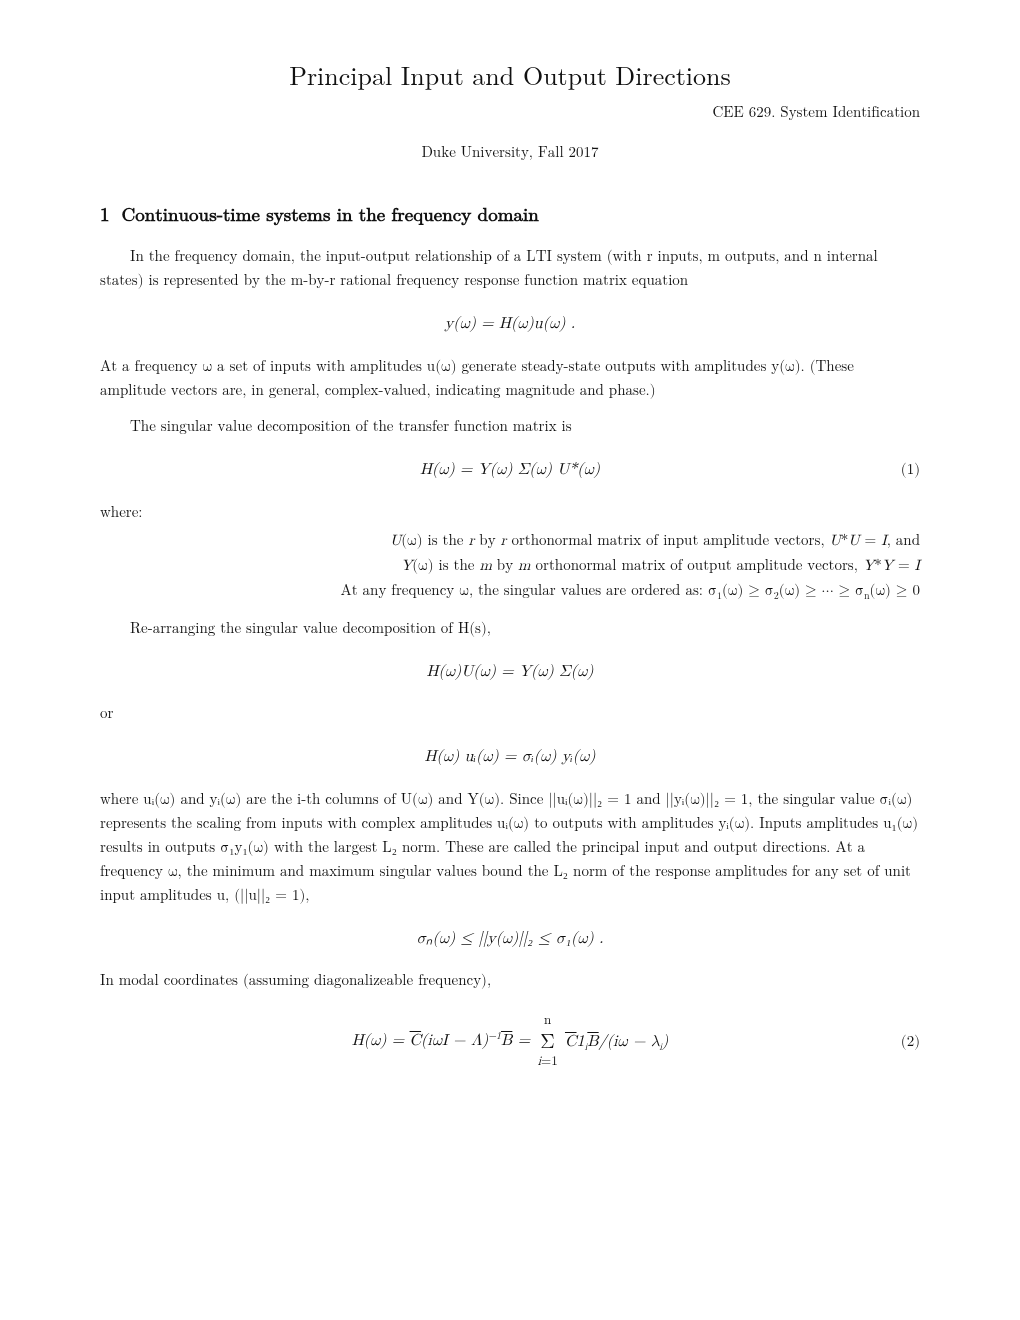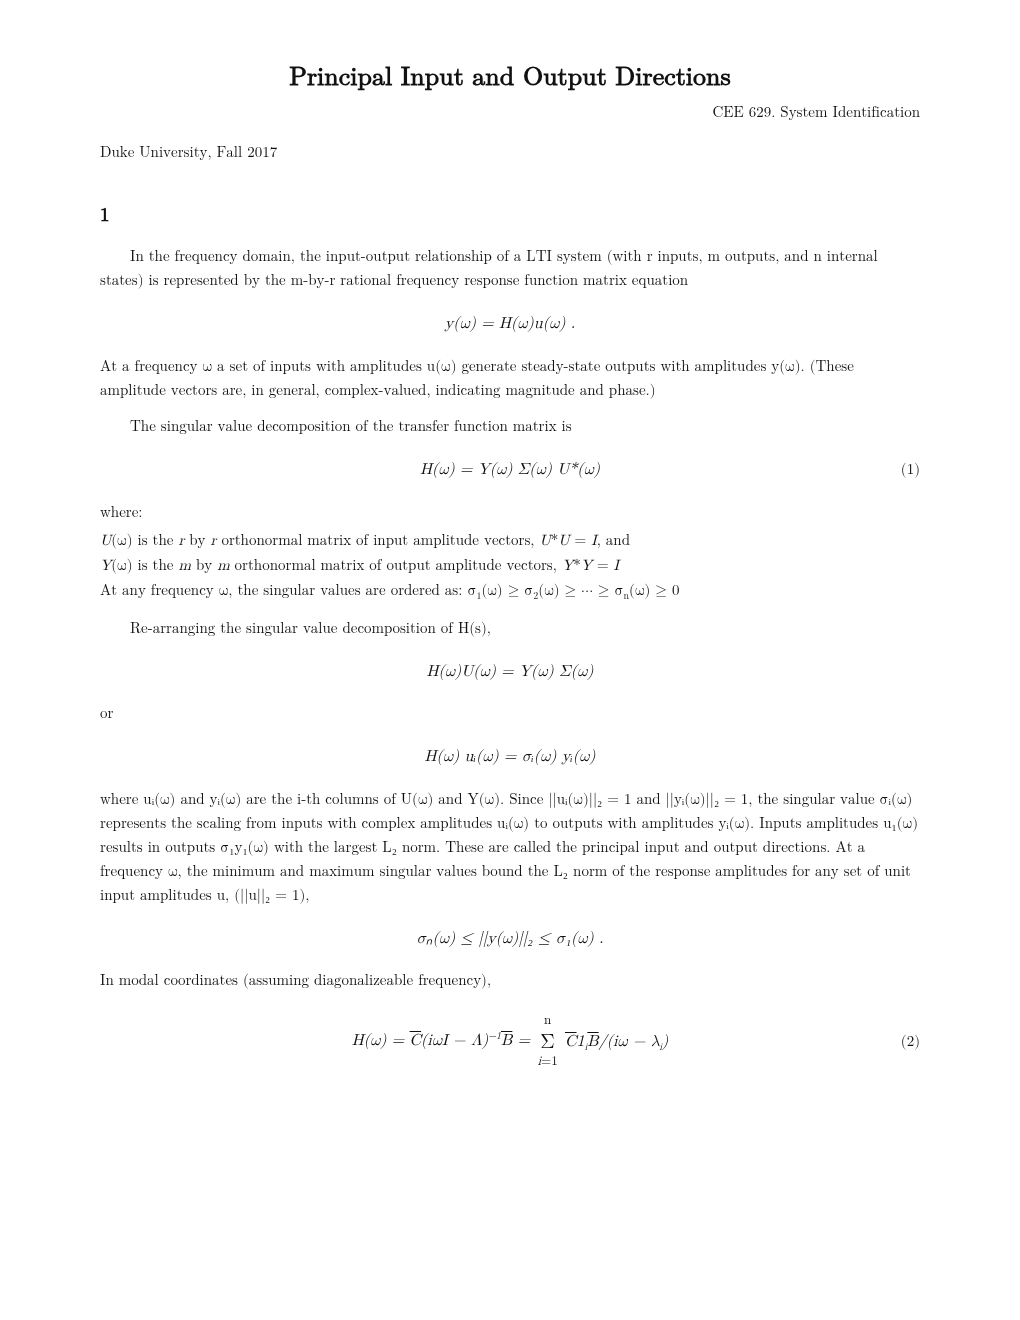--- a/index.html
+++ b/index.html
@@ -9,30 +9,31 @@
       font-family: "Computer Modern", "Latin Modern Math", Georgia, serif;
       font-size: 15px;
       line-height: 1.6;
       width: 1020px;
       min-height: 1320px;
       padding: 60px 100px 80px 100px;
     }
     .page-title {
       text-align: center;
       font-size: 26px;
-      font-weight: bold;
+      font-weight: normal;
       margin-bottom: 6px;
       line-height: 1.35;
     }
     .subtitle {
       text-align: right;
       font-size: 15px;
       margin-bottom: 16px;
     }
     .university {
+      text-align: center;
       font-size: 15px;
       margin-bottom: 36px;
     }
     .section-header {
       display: flex;
       align-items: baseline;
       gap: 12px;
       margin-bottom: 14px;
     }
     .section-num {
@@ -64,20 +65,21 @@
     }
     .eq-content {
       font-style: italic;
       font-size: 16px;
     }
     .where-list {
       margin: 4px 0 12px 0;
       padding: 0;
       list-style: none;
       text-indent: 0;
+      text-align: right;
     }
     .where-list li {
       margin-bottom: 2px;
       font-size: 15px;
       line-height: 1.55;
     }
     em.math { font-style: italic; }
     sup { font-size: 10px; vertical-align: super; }
     sub { font-size: 10px; vertical-align: sub; }
     .overline { text-decoration: overline; font-style: italic; }
@@ -86,20 +88,21 @@
 <body>
 
 <div class="page-title">
   <div>Principal Input and Output Directions</div>
 </div>
 <div class="subtitle">CEE 629. System Identification</div>
 <div class="university">Duke University, Fall 2017</div>
 
 <div class="section-header">
   <span class="section-num">1</span>
+  <span class="section-title">Continuous-time systems in the frequency domain</span>
 </div>
 
 <p>In the frequency domain, the input-output relationship of a LTI system (with r inputs, m outputs, and n internal states) is represented by the m-by-r rational frequency response function matrix equation</p>
 
 <div class="equation-block">
   <span class="eq-content">y(ω) = H(ω)u(ω) .</span>
 </div>
 
 <p class="noindent">At a frequency ω a set of inputs with amplitudes u(ω) generate steady-state outputs with amplitudes y(ω). (These amplitude vectors are, in general, complex-valued, indicating magnitude and phase.)</p>
 

